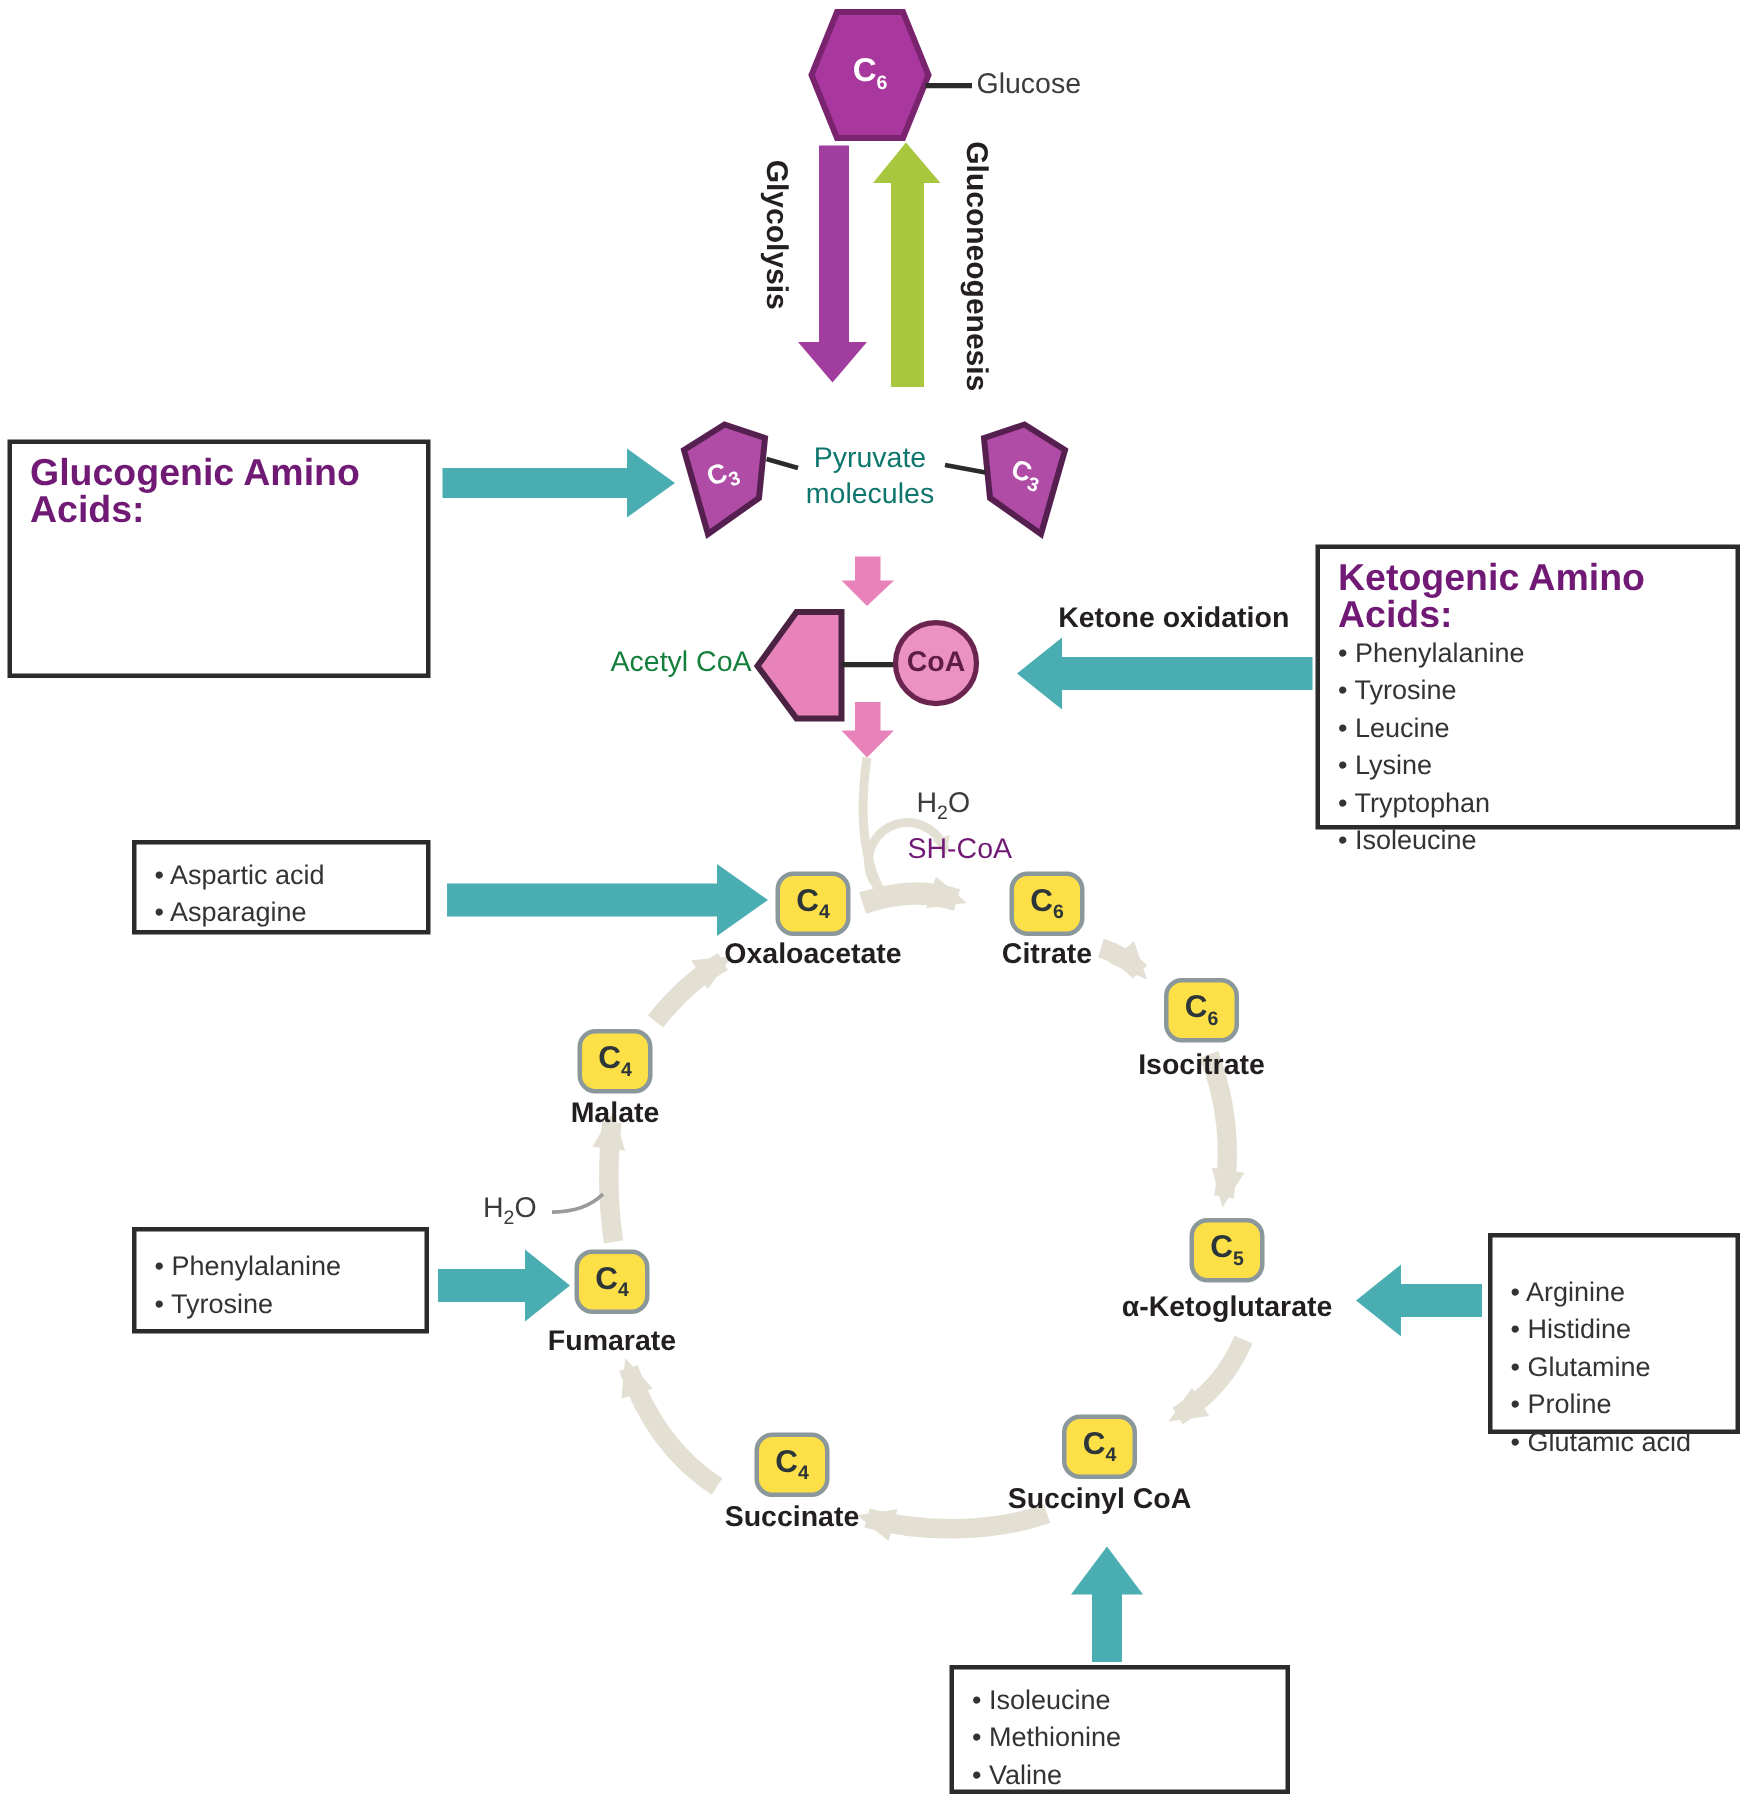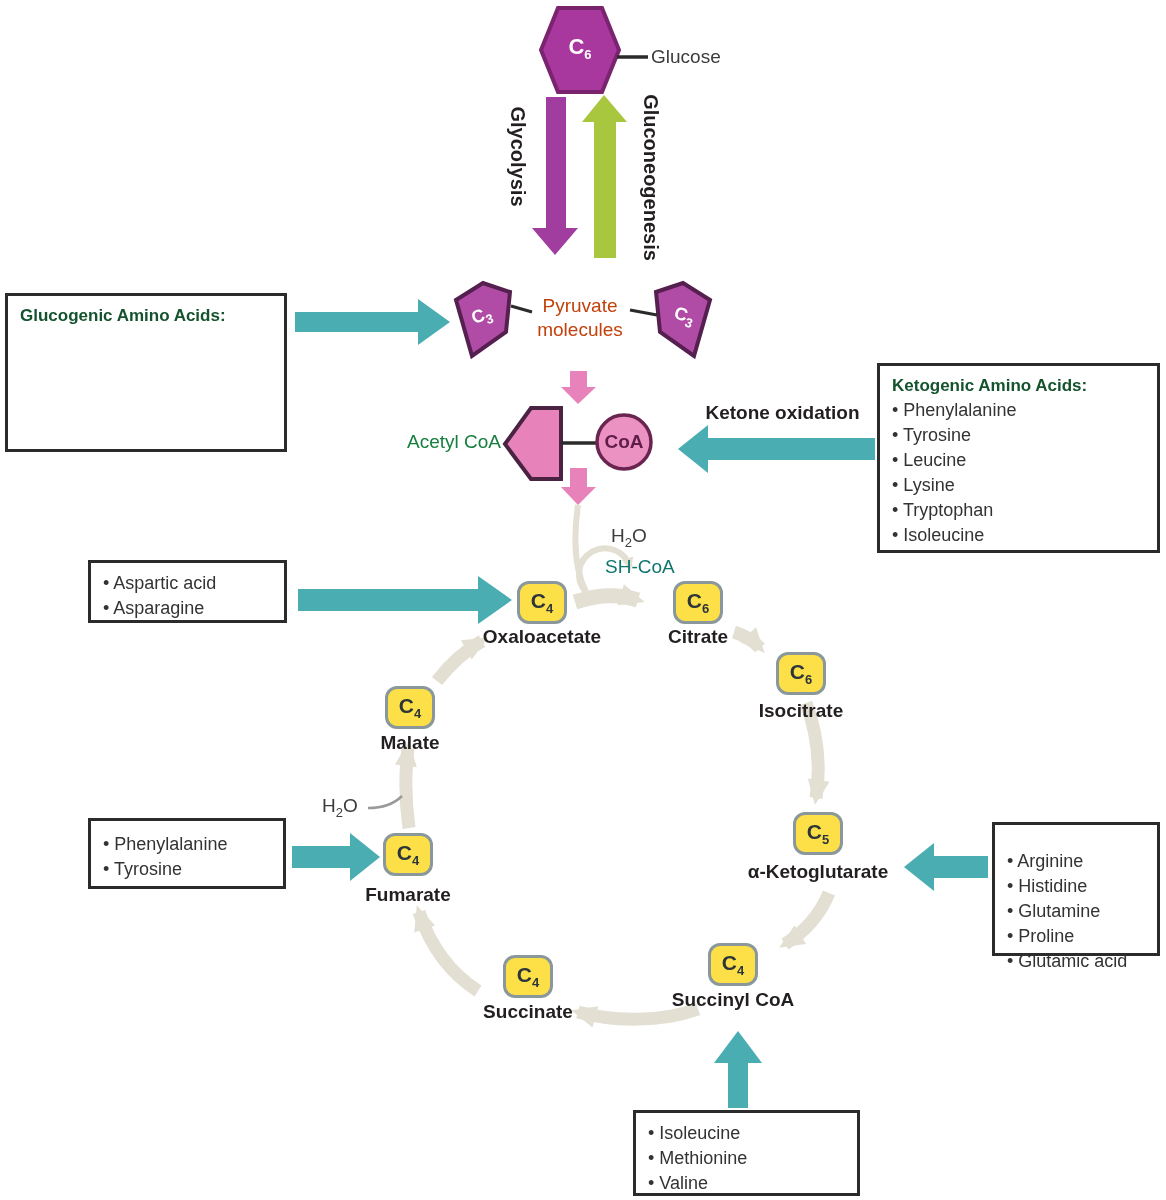--- a/index.html
+++ b/index.html
@@ -10,21 +10,21 @@
   svg.layer{position:absolute;left:0;top:0;width:1166px;height:1200px;}
   .lbl{position:absolute;white-space:nowrap;}
   .bold{font-weight:bold;}
   .center{text-align:center;}
   .right{text-align:right;}
   .vert{transform:rotate(90deg);transform-origin:center center;}
   .aa-box{
     position:absolute;background:#ffffff;border:3px solid #2b2b2b;
     box-sizing:border-box;padding:7px 10px 4px 12px;
   }
-  .aa-box .title{font-weight:bold;font-size:17px;line-height:25px;color:#14532d;}
+  .aa-box .title{font-weight:bold;font-size:25px;line-height:25px;color:#701a75;}
   .aa-box ul{margin:0;padding:0;list-style:none;}
   .aa-box li{font-size:18px;line-height:25px;color:#333333;}
   .aa-box li::before{content:"• ";}
   .cbox{
     position:absolute;width:50px;height:43px;background:#fde047;
     border:3px solid #8b989b;border-radius:12px;box-sizing:border-box;
     display:flex;align-items:center;justify-content:center;
     font-weight:bold;font-size:21px;color:#2c3539;
   }
   .cbox sub, .mol sub{font-size:13px;}
@@ -85,39 +85,39 @@
     <path d="M 368,808 Q 390,808 402,796" fill="none" stroke="#9a9a9a" stroke-width="2.5"></path>
   </svg>
 
   <div class="lbl mol small-sub" style="left:550px;top:34px;width:60px;text-align:center;font-size:22px;">
     <span>C</span><sub>6</sub>
   </div>
   <div class="lbl" style="left:651px;top:46px;font-size:19px;color:#3c3c3c;">Glucose</div>
   <div class="lbl bold vert center" style="left:452px;top:145px;width:130px;font-size:20px;">Glycolysis</div>
   <div class="lbl bold vert center" style="left:560px;top:166px;width:180px;font-size:20px;">Gluconeogenesis</div>
 
-  <div class="lbl center" style="left:520px;top:294px;width:120px;font-size:19px;line-height:24px;color:#c2410c;">
+  <div class="lbl center" style="left:520px;top:294px;width:120px;font-size:19px;line-height:24px;color:#0f766e;">
     <div>Pyruvate</div>
     <div>molecules</div>
   </div>
   <div class="lbl mol small-sub" style="left:460px;top:305px;width:44px;text-align:center;font-size:18px;transform:rotate(-18deg);">
     <span>C</span><sub>3</sub>
   </div>
   <div class="lbl mol small-sub" style="left:662px;top:305px;width:44px;text-align:center;font-size:18px;transform:rotate(18deg);">
     <span>C</span><sub>3</sub>
   </div>
 
   <div class="lbl right" style="left:385px;top:431px;width:116px;font-size:19px;color:#15803d;">Acetyl CoA</div>
   <div class="lbl bold center" style="left:597px;top:431px;width:54px;font-size:19px;color:#5e1d47;">CoA</div>
   <div class="lbl bold center" style="left:690px;top:402px;width:185px;font-size:19px;">Ketone oxidation</div>
 
   <div class="lbl small-sub" style="left:611px;top:525px;font-size:19px;color:#3c3c3c;">
     <span>H</span><sub>2</sub><span>O</span>
   </div>
-  <div class="lbl" style="left:605px;top:556px;font-size:19px;color:#0f766e;">SH-CoA</div>
+  <div class="lbl" style="left:605px;top:556px;font-size:19px;color:#701a75;">SH-CoA</div>
   <div class="lbl small-sub" style="left:322px;top:795px;font-size:19px;color:#3c3c3c;">
     <span>H</span><sub>2</sub><span>O</span>
   </div>
 
   <div class="cbox" style="left:517px;top:581px;">
     <span><span>C</span><sub>4</sub></span>
   </div>
   <div class="lbl nodelbl center" style="left:452px;top:626px;width:180px;">Oxaloacetate</div>
 
   <div class="cbox" style="left:673px;top:581px;">

